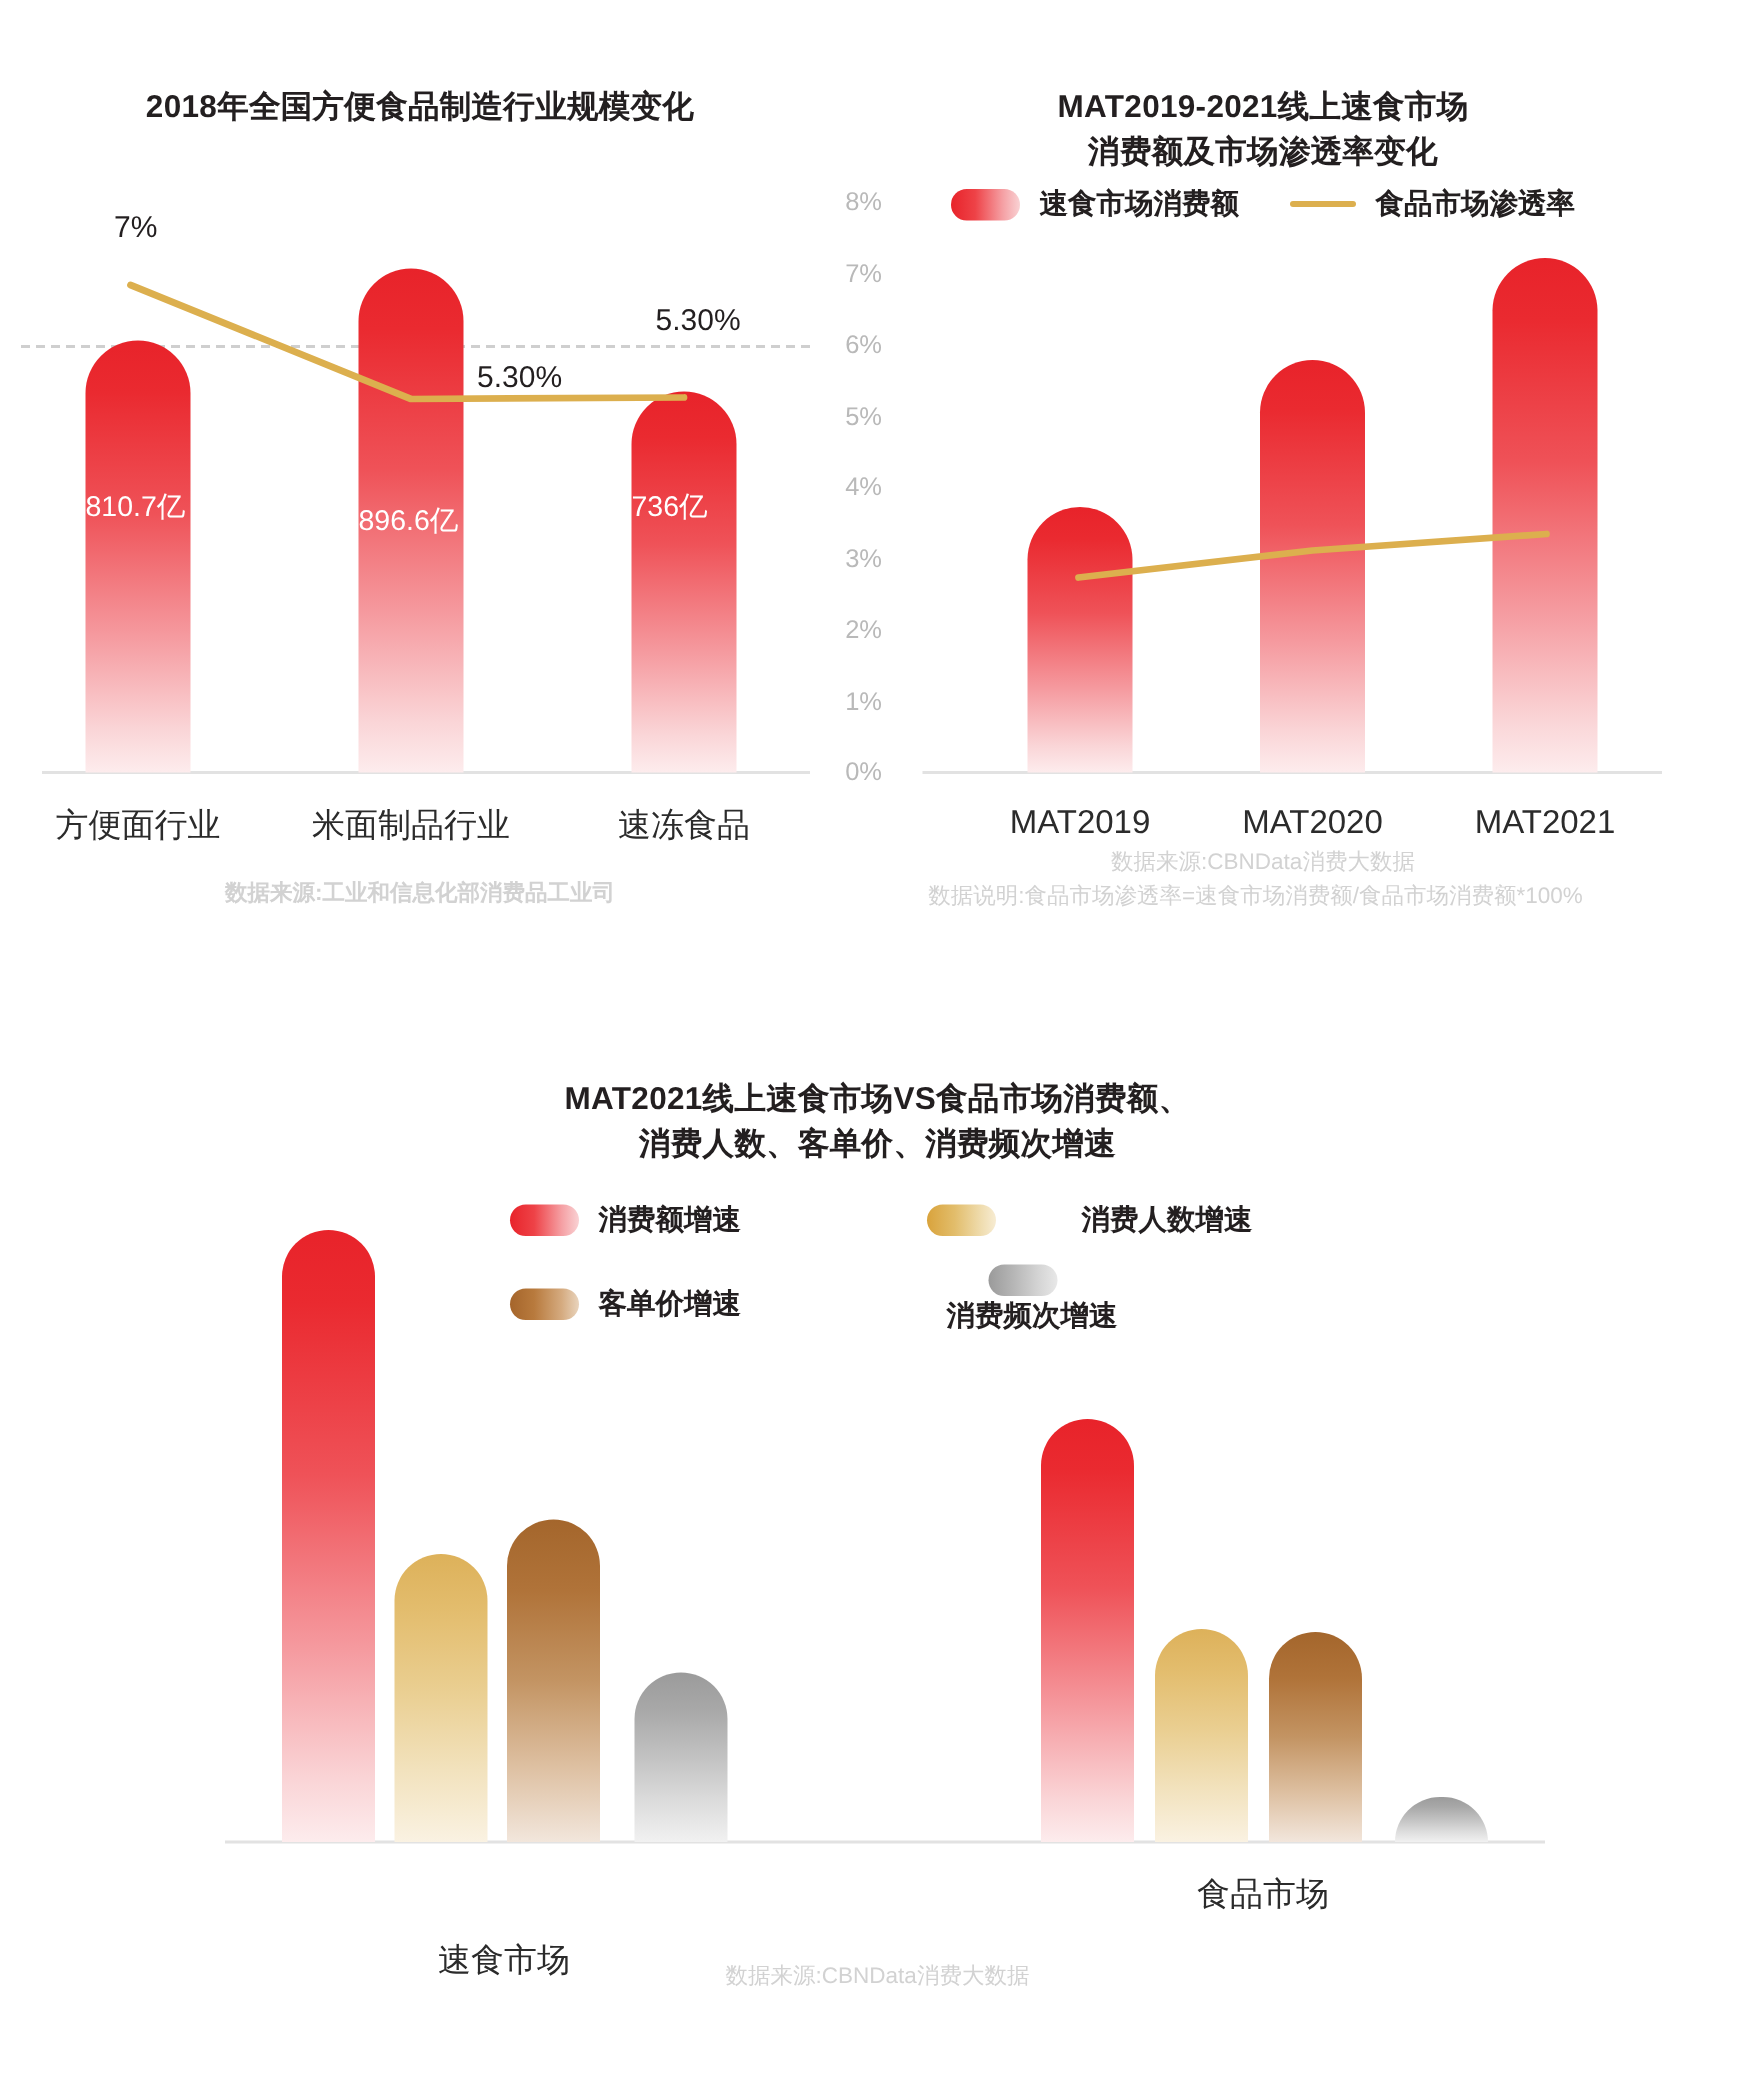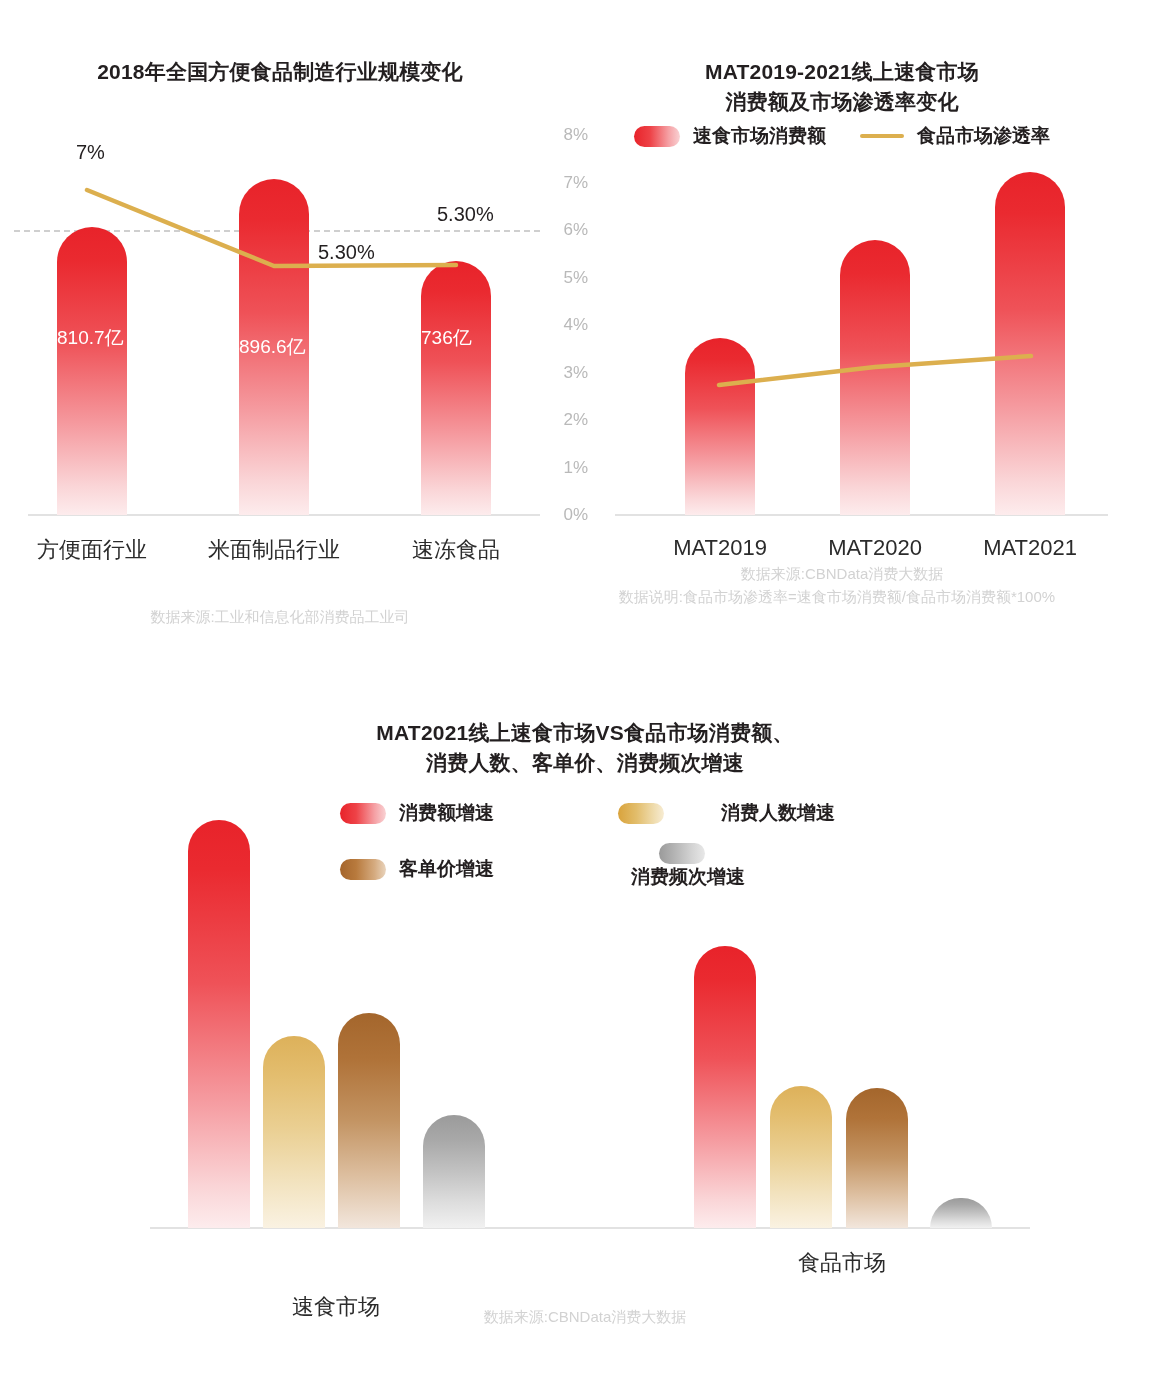--- a/index.html
+++ b/index.html
@@ -71,21 +71,21 @@
   <div class="barval" style="left:421px;top:325px;width:70px;">736亿</div>
 
   <div class="ptlabel" style="left:76px;top:141px;">7%</div>
   <div class="ptlabel" style="left:318px;top:241px;">5.30%</div>
   <div class="ptlabel" style="left:437px;top:203px;">5.30%</div>
 
   <div class="cat" style="left:22px;top:535px;width:140px;">方便面行业</div>
   <div class="cat" style="left:204px;top:535px;width:140px;">米面制品行业</div>
   <div class="cat" style="left:386px;top:535px;width:140px;">速冻食品</div>
 
-  <div class="source" style="left:0;top:608px;width:560px;text-align:center;">数据来源:工业和信息化部消费品工业司</div>
+  <div class="source" style="left:0;top:586px;width:560px;text-align:center;font-weight:bold;">数据来源:工业和信息化部消费品工业司</div>
 </div>
 
 <div class="panel" style="left:540px;top:0;width:60px;height:640px;">
   <div class="tick" style="left:0;top:125px;width:48px;">8%</div>
   <div class="tick" style="left:0;top:173px;width:48px;">7%</div>
   <div class="tick" style="left:0;top:220px;width:48px;">6%</div>
   <div class="tick" style="left:0;top:268px;width:48px;">5%</div>
   <div class="tick" style="left:0;top:315px;width:48px;">4%</div>
   <div class="tick" style="left:0;top:363px;width:48px;">3%</div>
   <div class="tick" style="left:0;top:410px;width:48px;">2%</div>

